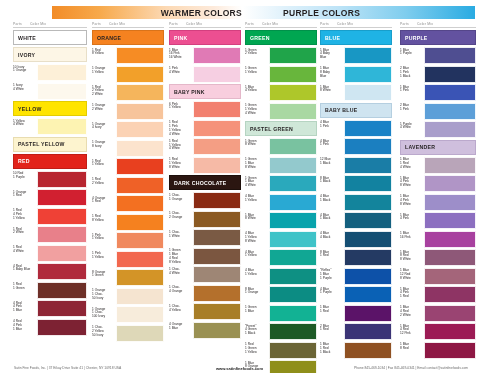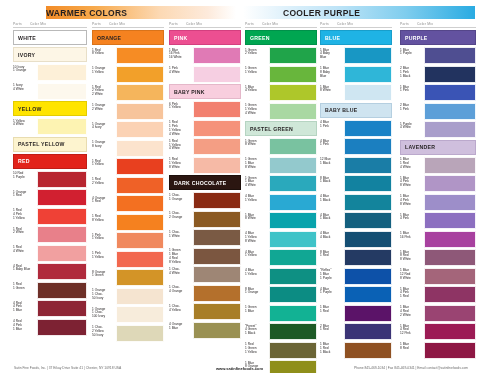--- a/index.html
+++ b/index.html
@@ -9,23 +9,23 @@
     color:#231f20;
   }
   #sheet{position:relative;width:480px;height:373px;background:#fff;}
 
   
   .banner{position:absolute;top:6px;height:13px;display:flex;align-items:center;}
   .banner-label{
     font-size:8.5px;font-weight:bold;letter-spacing:.3px;color:#231f20;
     white-space:nowrap;
   }
-  #banner-warm{left:46px;width:190px;
+  #banner-warm{left:52px;width:190px;
     background:linear-gradient(to right,#f28c28 0%,#f7a94b 25%,#fcd9b4 60%,#fdeadb 85%,#ffffff 100%);
-    justify-content:flex-start;box-sizing:border-box;}
+    justify-content:flex-end;padding-left:76px;box-sizing:border-box;}
   #banner-cool{left:243px;width:232px;
     background:linear-gradient(to right,#ffffff 0%,#dff1fb 18%,#bfe4f7 40%,#7fcdee 70%,#29abe2 100%);
     justify-content:flex-start;padding-left:40px;box-sizing:border-box;}
 
   
   .col{position:absolute;top:22px;width:72px;}
   #col0{left:13px;width:74px;}
   #col1{left:92px;}
   #col2{left:169px;}
   #col3{left:245px;}
@@ -65,21 +65,21 @@
 </style>
 </head>
 <body>
 
 <div id="sheet">
 
   <div class="banner" id="banner-warm">
     <span class="banner-label">WARMER COLORS</span>
   </div>
   <div class="banner" id="banner-cool">
-    <span class="banner-label">COOLER PURPLE</span>
+    <span class="banner-label">PURPLE COLORS</span>
   </div>
 
   <div class="col" id="col0">
       <div class="col-head">
         <span>Parts</span>
         <span>Color Mix</span>
       </div>
       <div class="full-title" style="background: rgb(255, 255, 255); color: rgb(35, 31, 32); border-color: rgb(185, 185, 185);">WHITE</div>
       <div class="full-title" style="background: rgb(253, 246, 230); color: rgb(35, 31, 32); border-color: rgb(232, 223, 200);">IVORY</div>
       <div class="row">

